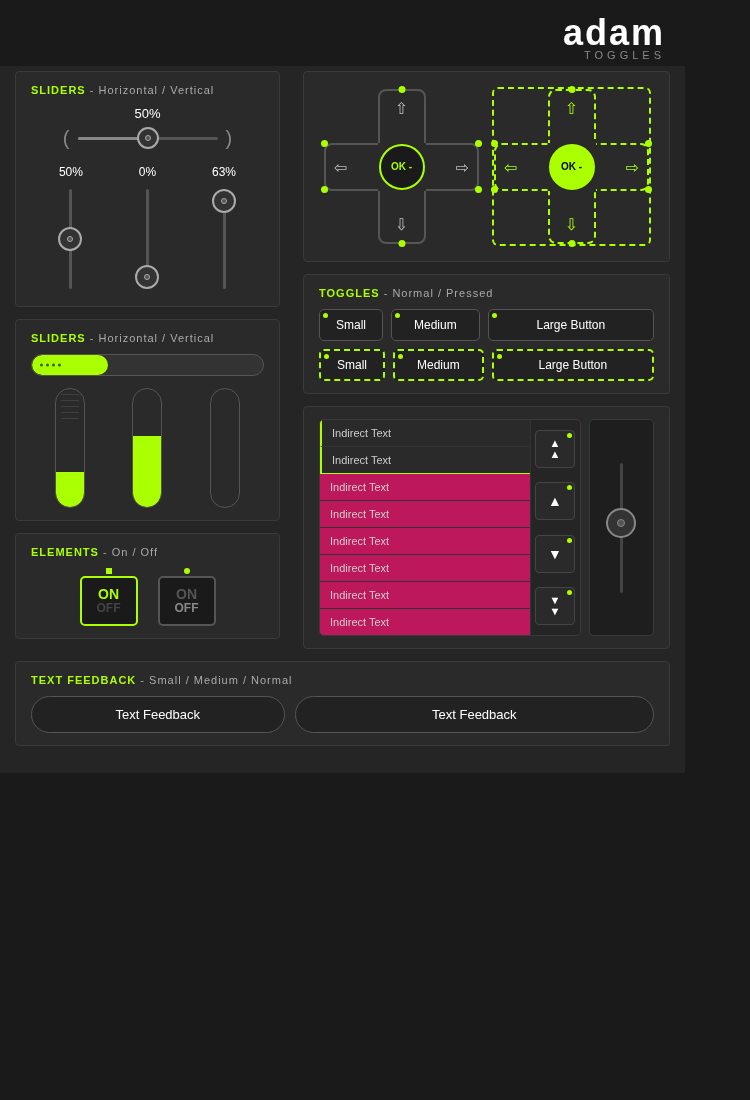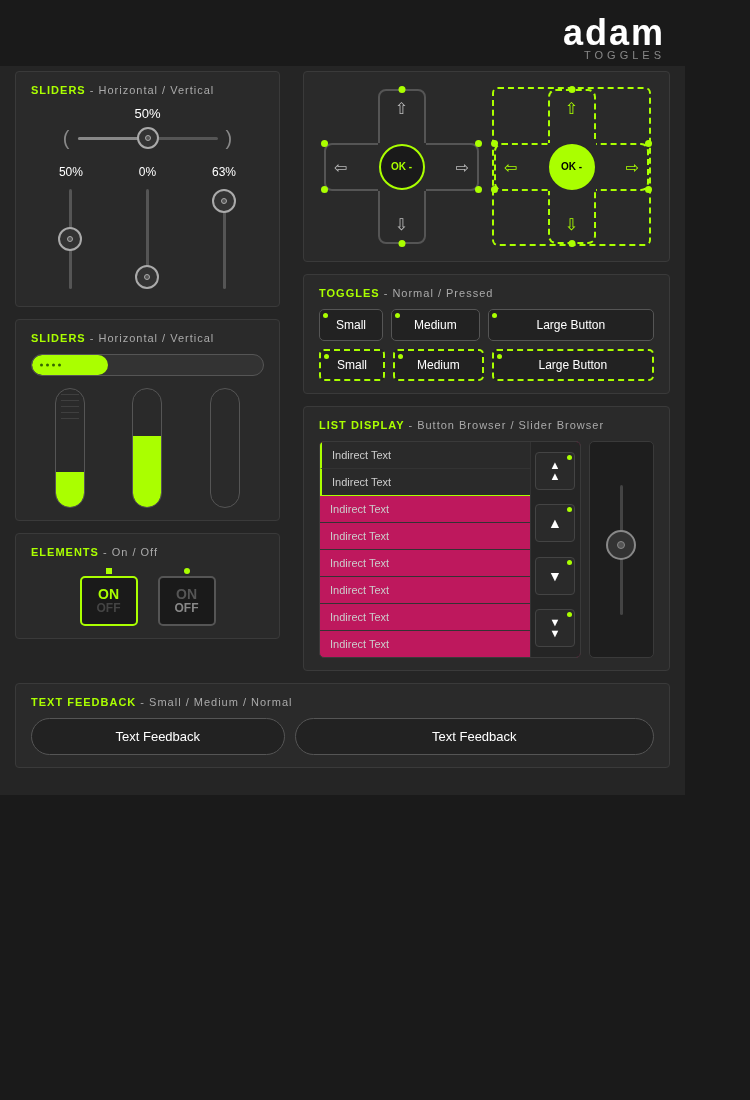--- a/index.html
+++ b/index.html
@@ -345,24 +345,20 @@
               <span>Medium</span>
             </div>
             <div style="position:relative;background:#222;border:2px dashed #aaff00;border-radius:5px;color:#fff;padding:7px 20px;font-size:12px;cursor:pointer;flex:1;text-align:center;">
               <div style="width:5px;height:5px;background:#aaff00;border-radius:50%;position:absolute;top:3px;left:3px;"></div>
               <span>Large Button</span>
             </div>
           </div>
         </div>
 
         <div class="section-box">
-          <div class="section-label">
-            <span class="accent">LIST DISPLAY</span>
-            <span class="normal"> - <span>Button Browser / Slider Browser</span></span>
-          </div>
           <div style="display:flex;gap:8px;">
 
             <div style="flex:1;background:#be185d;border:1px solid #3a3a3a;border-radius:5px;overflow:hidden;display:flex;">
 
               <div style="flex:1;">
                 <div style="padding:7px 10px;border-bottom:1px solid #333;font-size:11px;color:#ccc;border-left:2px solid #aaff00;background:#2a2a2a;">Indirect Text</div>
                 <div style="padding:7px 10px;border-bottom:1px solid #aaff00;font-size:11px;color:#ccc;border-left:2px solid #aaff00;background:#2a2a2a;">Indirect Text</div>
                 <div style="padding:7px 10px;border-bottom:1px solid #333;font-size:11px;color:#ccc;">Indirect Text</div>
                 <div style="padding:7px 10px;border-bottom:1px solid #333;font-size:11px;color:#ccc;">Indirect Text</div>
                 <div style="padding:7px 10px;border-bottom:1px solid #333;font-size:11px;color:#ccc;">Indirect Text</div>

